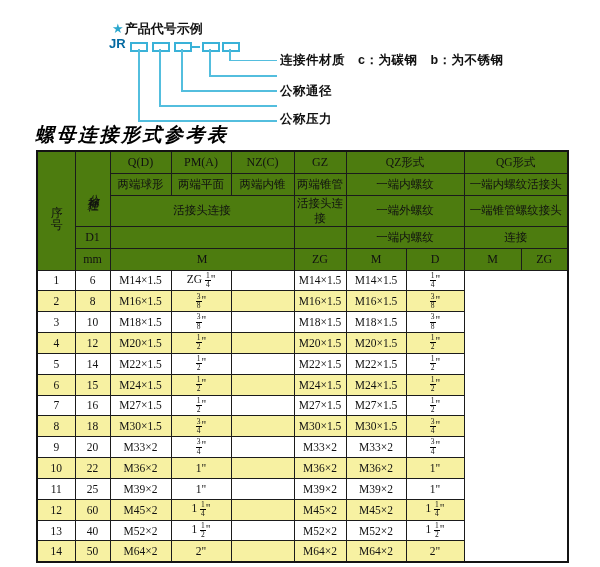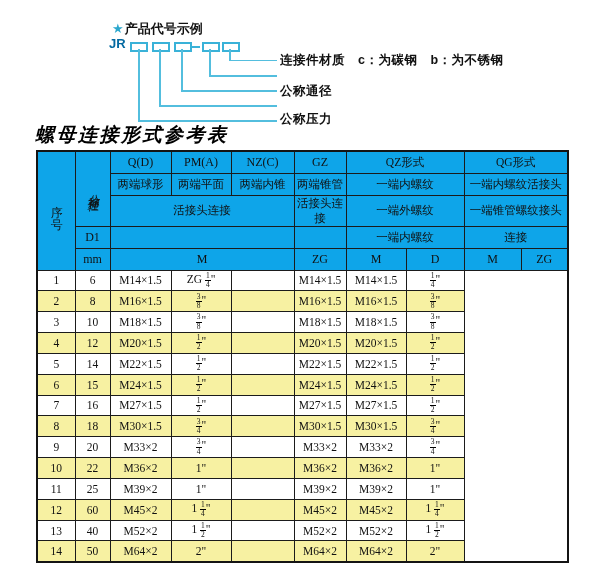--- a/index.html
+++ b/index.html
@@ -29,21 +29,21 @@
   .table-title { position:absolute; left:35px; top:122px; font-family:"Liberation Serif","DejaVu Serif",serif;
                  font-size:19px; font-weight:bold; font-style:italic; color:#000; letter-spacing:2.5px; white-space:nowrap; }
 
   
   table.ref { position:absolute; left:36px; top:150px; width:531px; border-collapse:collapse;
               table-layout:fixed; border:2px solid #141414;
               font-family:"Liberation Serif","DejaVu Serif",serif; }
   table.ref th, table.ref td { border:1px solid #1b1b1b; text-align:center; vertical-align:middle;
               padding:0; font-weight:normal; color:#111; overflow:hidden; }
   tr.hrow { height:22px; }
-  tr.hrow th { background:#0ea5e9; font-size:11.5px; }
+  tr.hrow th { background:#4d7c0f; font-size:11.5px; }
   tr.hrow th.lat { font-size:12px; }
   tbody tr { height:20.85px; background:#ffffff; }
   tbody tr.alt { background:#f7f1a2; }
   tbody td { font-size:11.5px; }
   .vtext { writing-mode:vertical-lr; text-orientation:upright; display:inline-block; }
   .vt-serial { letter-spacing:14px; font-size:12px; }
   .vt-diam   { letter-spacing:2px; font-size:11.5px; font-style:italic; }
   
   .frac { display:inline-block; vertical-align:-4px; font-size:7.5px; line-height:1.1; text-align:center; }
   .frac .fn { display:block; border-bottom:1px solid #000; padding:0 1px; }

